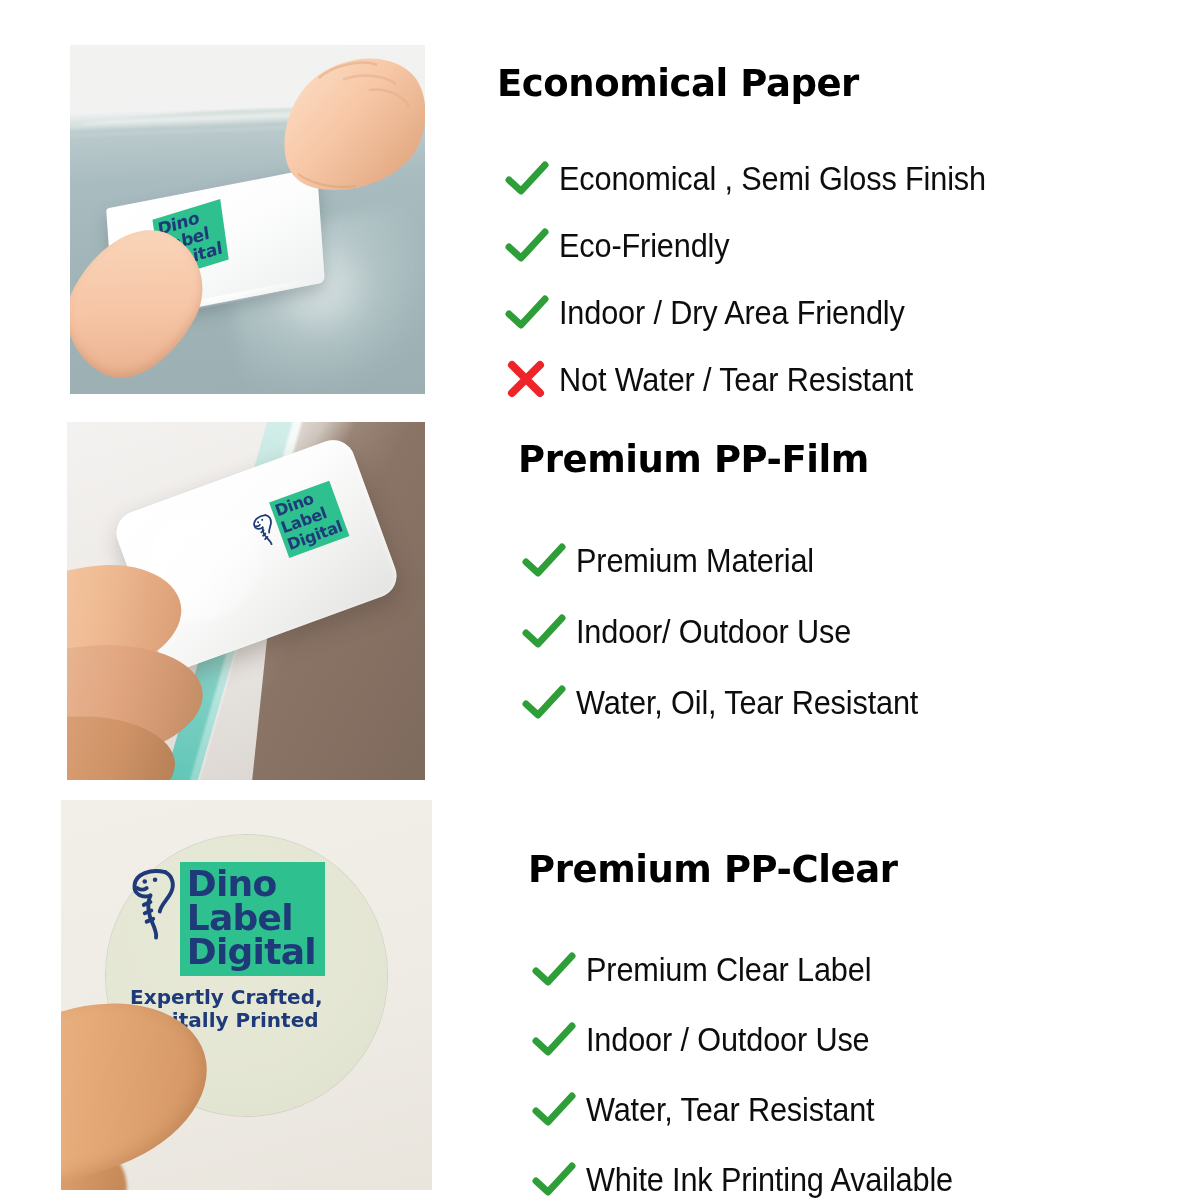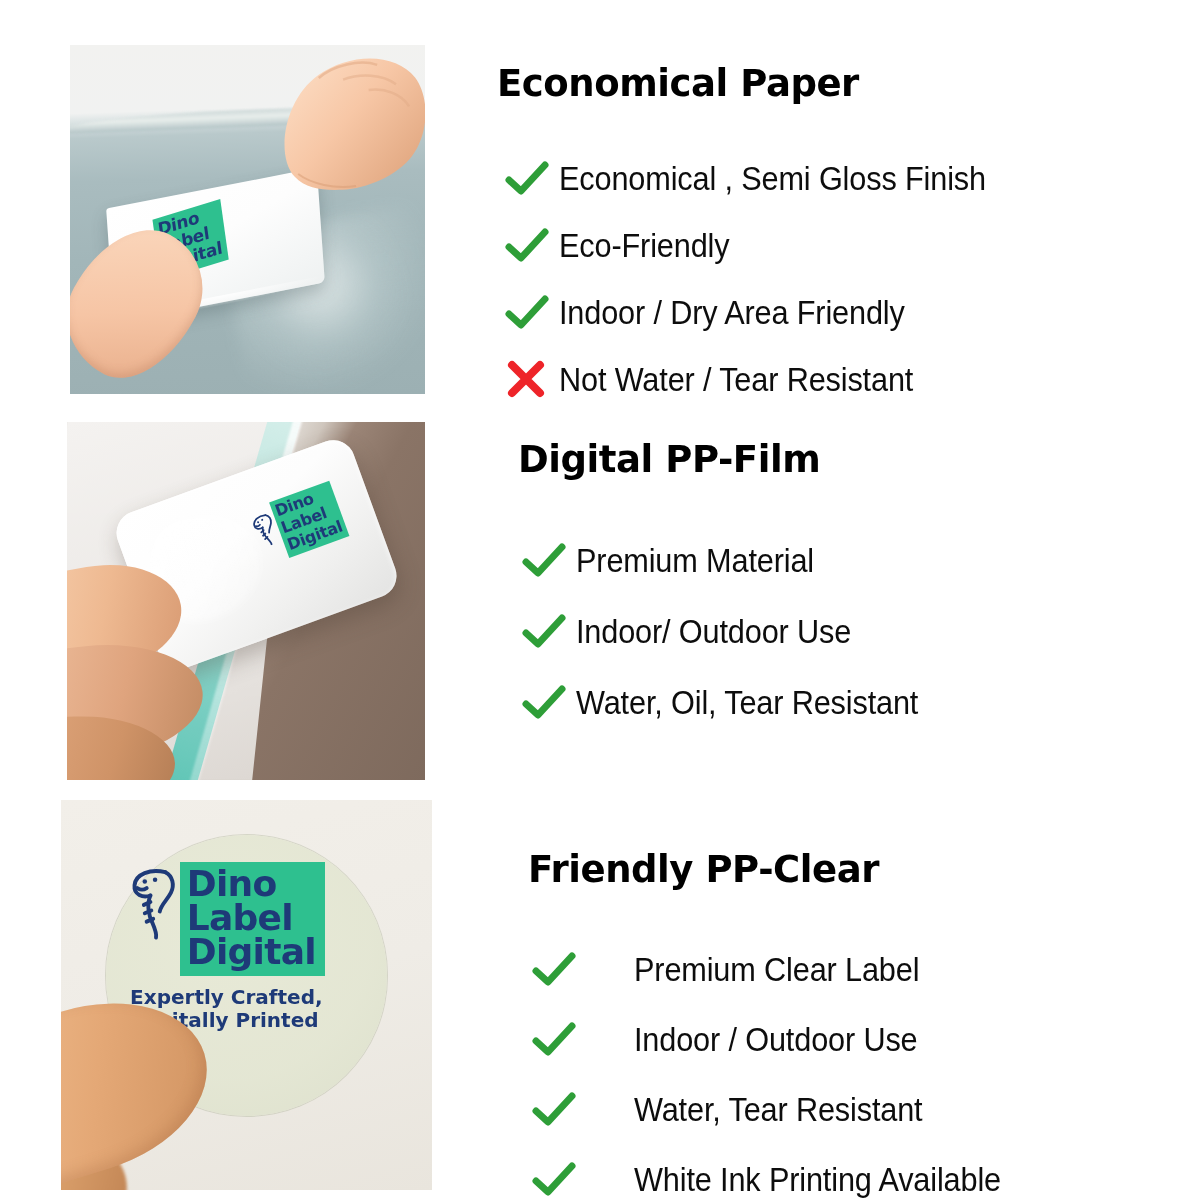--- a/index.html
+++ b/index.html
@@ -279,21 +279,21 @@
   
   #block-2 { top: 438px; }
   #block-2 .heading { margin-left: 518px; }
   #block-2 ul { margin-top: 28px; margin-left: 522px; }
   #block-2 li { height: 71px; }
 
   
   #block-3 { top: 848px; }
   #block-3 .heading { margin-left: 528px; }
   #block-3 ul { margin-top: 28px; margin-left: 532px; }
-  #block-3 li { height: 70px; gap: 48px; }
+  #block-3 li { height: 70px; }
 </style>
 </head>
 <body>
 
 <div class="page">
 
   <div class="photo" id="photo-1">
     <div class="p1-bg"></div>
     <div class="p1-glassedge"></div>
     <div class="p1-reflection"></div>
@@ -435,21 +435,21 @@
           <svg width="42" height="40" viewBox="0 0 42 40">
               <path d="M7 6 L35 34 M35 6 L7 34" fill="none" stroke="#ee2429" stroke-width="8" stroke-linecap="round"></path>
             </svg>
         </span>
         <span class="feature-text">Not Water / Tear Resistant</span>
       </li>
     </ul>
   </div>
 
   <div class="col section" id="block-2">
-    <h2 class="heading">Digital PP-Film</h2>
+    <h2 class="heading">Premium PP-Film</h2>
     <ul class="feature-list">
       <li class="feature-item">
         <span class="mark">
           <svg width="44" height="38" viewBox="0 0 44 38">
               <path d="M4 20 L16 31 L40 5" fill="none" stroke="#2e9e38" stroke-width="7" stroke-linecap="round" stroke-linejoin="round"></path>
             </svg>
         </span>
         <span class="feature-text">Premium Material</span>
       </li>
       <li class="feature-item">
@@ -465,21 +465,21 @@
           <svg width="44" height="38" viewBox="0 0 44 38">
               <path d="M4 20 L16 31 L40 5" fill="none" stroke="#2e9e38" stroke-width="7" stroke-linecap="round" stroke-linejoin="round"></path>
             </svg>
         </span>
         <span class="feature-text">Water, Oil, Tear Resistant</span>
       </li>
     </ul>
   </div>
 
   <div class="col section" id="block-3">
-    <h2 class="heading">Friendly PP-Clear</h2>
+    <h2 class="heading">Premium PP-Clear</h2>
     <ul class="feature-list">
       <li class="feature-item">
         <span class="mark">
           <svg width="44" height="38" viewBox="0 0 44 38">
               <path d="M4 20 L16 31 L40 5" fill="none" stroke="#2e9e38" stroke-width="7" stroke-linecap="round" stroke-linejoin="round"></path>
             </svg>
         </span>
         <span class="feature-text">Premium Clear Label</span>
       </li>
       <li class="feature-item">

